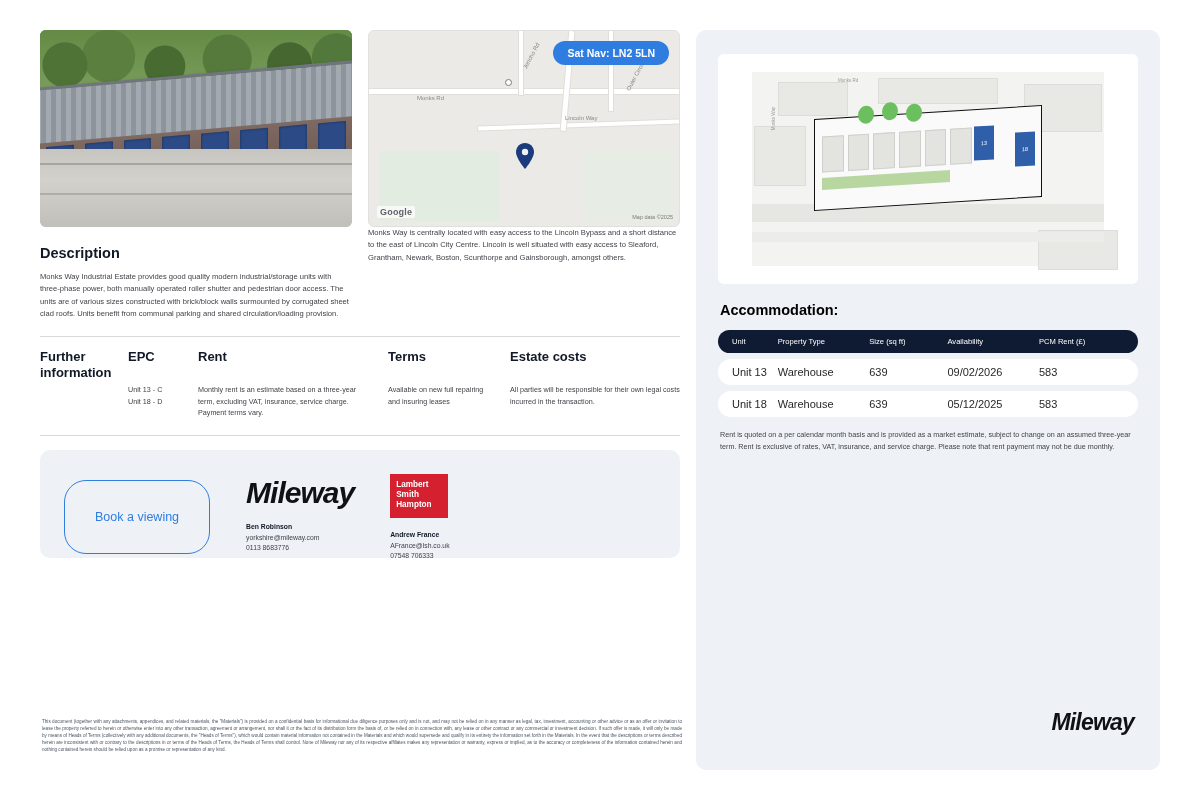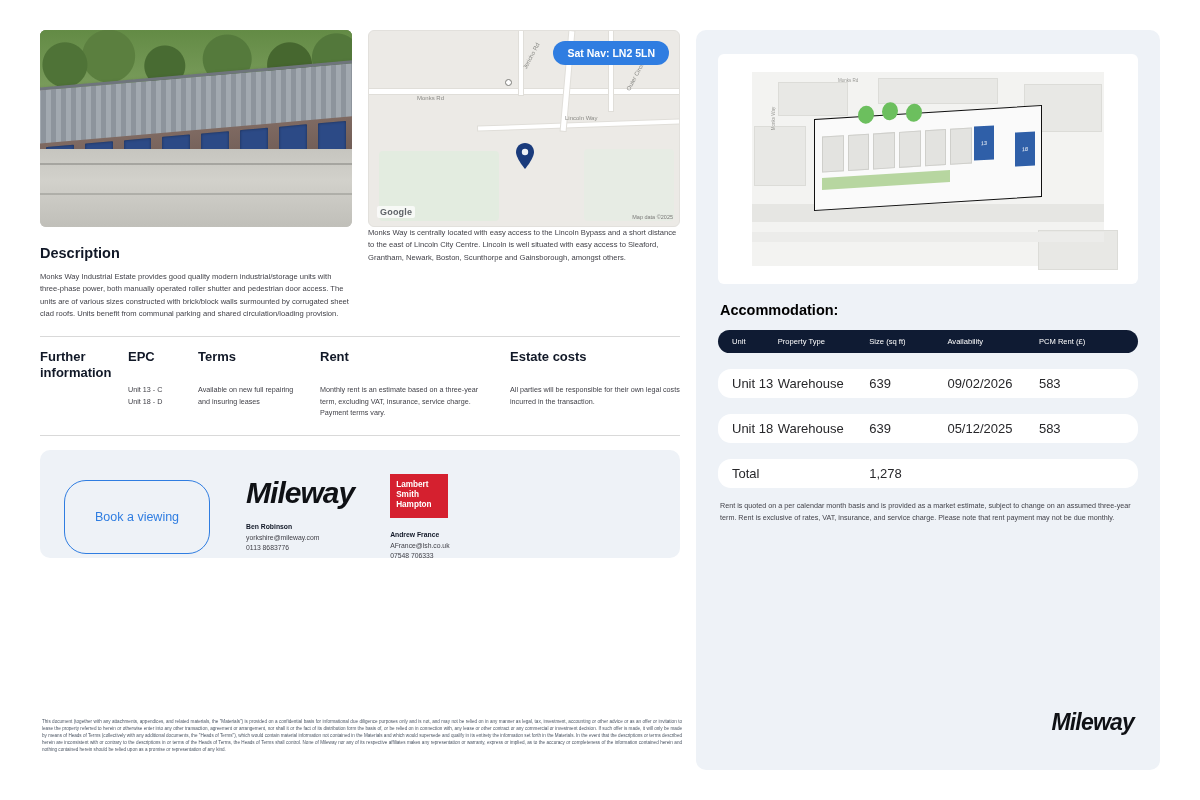--- a/index.html
+++ b/index.html
@@ -252,23 +252,23 @@
     color: #ffffff;
     border-radius: 13px;
     display: flex;
     font-size: 7.6px;
     padding: 7px 0;
   }
   .tbl-row {
     background: #ffffff;
     border-radius: 13px;
     display: flex;
-    font-size: 13px;
+    font-size: 11px;
     padding: 7px 0;
-    margin-top: 16px;
+    margin-top: 6px;
     color: #27272a;
   }
   .c0 { width: 62px; padding-left: 14px; }
   .c1 { width: 96px; }
   .c2 { width: 82px; }
   .c3 { width: 96px; }
   .c4 { width: 104px; }
 
   .note {
     margin: 12px 2px 0 2px;
@@ -362,27 +362,27 @@
     <hr class="rule">
 
     <div class="further-wrap">
       <div class="further-title">Further information</div>
       <div class="fi-cols">
         <div class="fi-col fi-epc">
           <div class="fi-head">EPC</div>
           <div class="fi-body" style="white-space:pre-line">Unit 13 - C
 Unit 18 - D</div>
         </div>
+        <div class="fi-col fi-rent">
+          <div class="fi-head">Rent</div>
+          <div class="fi-body">Monthly rent is an estimate based on a three-year term, excluding VAT, insurance, service charge. Payment terms vary.</div>
+        </div>
         <div class="fi-col fi-terms">
           <div class="fi-head">Terms</div>
           <div class="fi-body">Available on new full repairing and insuring leases</div>
-        </div>
-        <div class="fi-col fi-rent">
-          <div class="fi-head">Rent</div>
-          <div class="fi-body">Monthly rent is an estimate based on a three-year term, excluding VAT, insurance, service charge. Payment terms vary.</div>
         </div>
         <div class="fi-col fi-legal">
           <div class="fi-head">Estate costs</div>
           <div class="fi-body">All parties will be responsible for their own legal costs incurred in the transaction.</div>
         </div>
       </div>
     </div>
 
     <hr class="rule">
 
@@ -465,27 +465,20 @@
       </div>
 
       <div class="tbl-row">
         <div class="c0">Unit 18</div>
         <div class="c1">Warehouse</div>
         <div class="c2">639</div>
         <div class="c3">05/12/2025</div>
         <div class="c4">583</div>
       </div>
 
-      <div class="tbl-row">
-        <div class="c0">Total</div>
-        <div class="c1"></div>
-        <div class="c2">1,278</div>
-        <div class="c3"></div>
-        <div class="c4"></div>
-      </div>
     </div>
 
     <p class="note">Rent is quoted on a per calendar month basis and is provided as a market estimate, subject to change on an assumed three-year term. Rent is exclusive of rates, VAT, insurance, and service charge. Please note that rent payment may not be due monthly.</p>
 
     <div class="ml-footer-logo">Mileway</div>
   </div>
 
   <p class="disclaimer">This document (together with any attachments, appendices, and related materials, the "Materials") is provided on a confidential basis for informational due diligence purposes only and is not, and may not be relied on in any manner as legal, tax, investment, accounting or other advice or as an offer or invitation to lease the property referred to herein or otherwise enter into any other transaction, agreement or arrangement, nor shall it or the fact of its distribution form the basis of, or be relied on in connection with, any lease or other contract or any commercial or investment decision. If such offer is made, it will only be made by means of Heads of Terms (collectively with any additional documents, the "Heads of Terms"), which would contain material information not contained in the Materials and which would supersede and qualify in its entirety the information set forth in the Materials. In the event that the descriptions or terms described herein are inconsistent with or contrary to the descriptions in or terms of the Heads of Terms, the Heads of Terms shall control. None of Mileway nor any of its respective affiliates makes any representation or warranty, express or implied, as to the accuracy or completeness of the information contained herein and nothing contained herein should be relied upon as a promise or representation of any kind.</p>
 
 </div>

